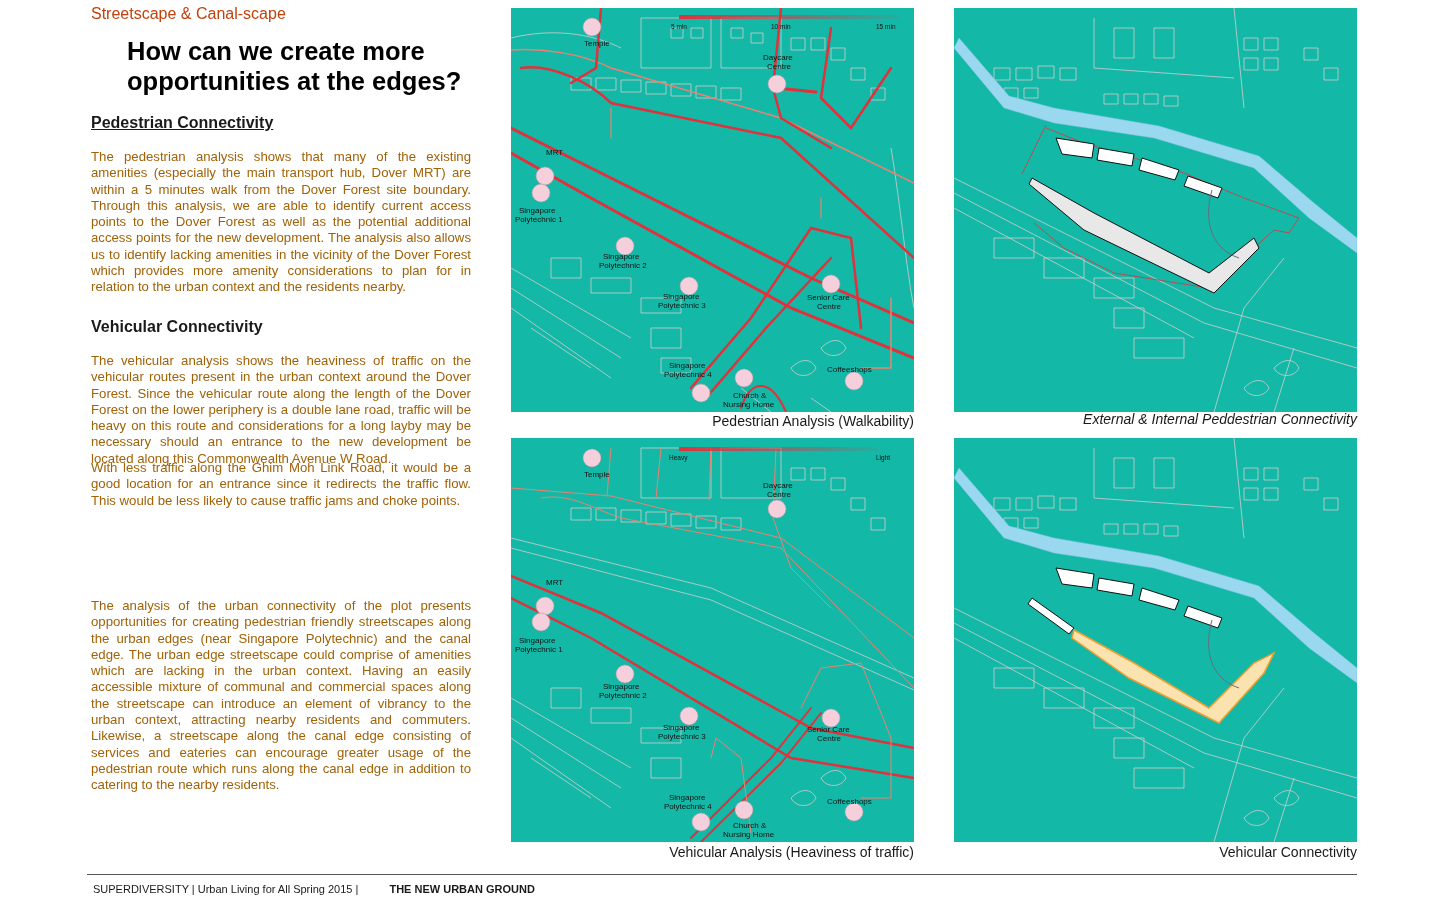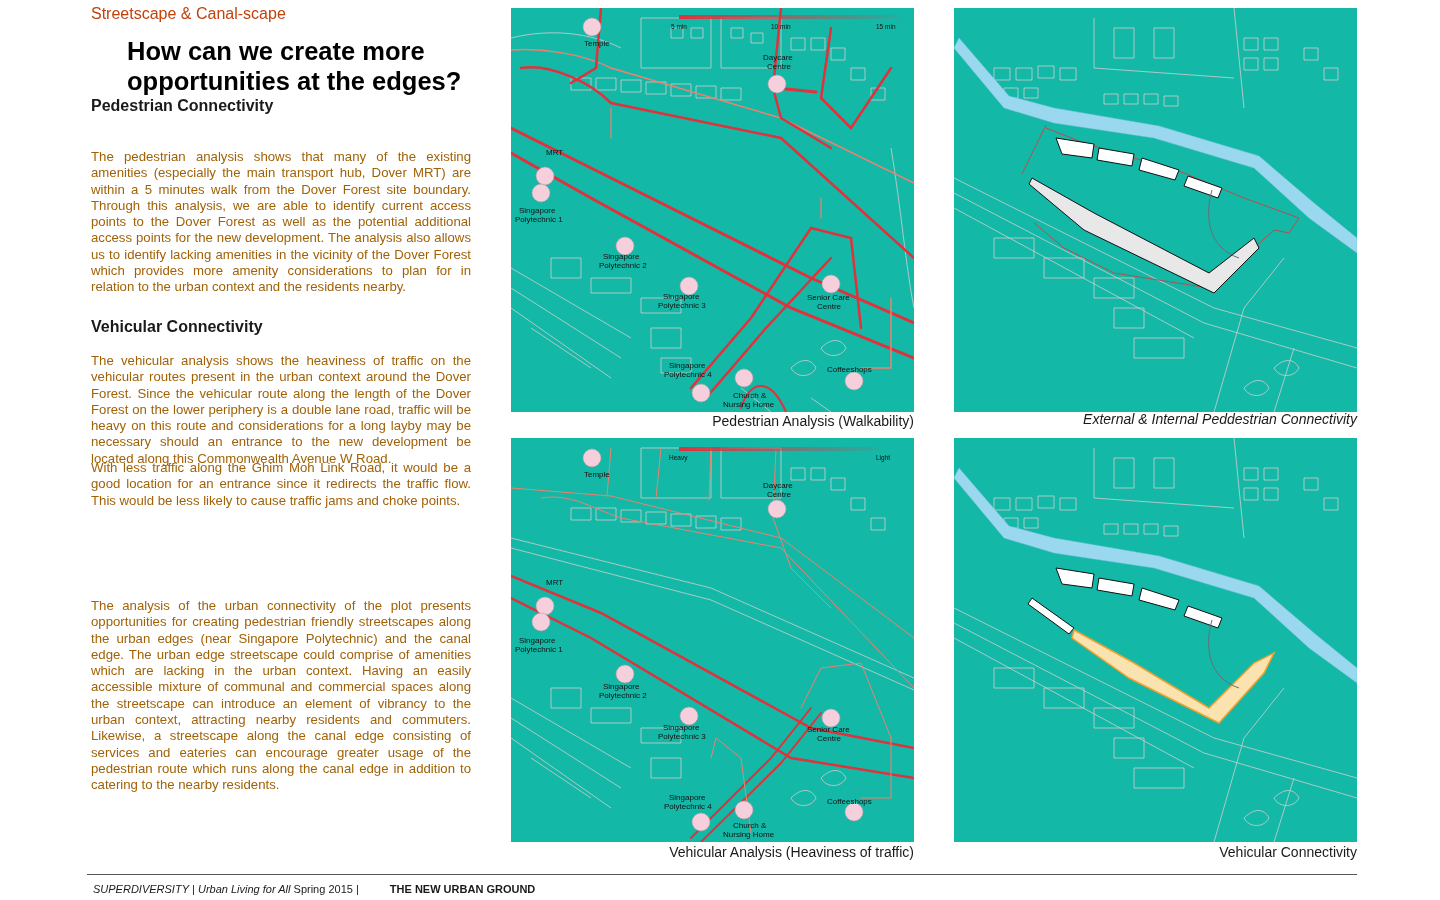--- a/index.html
+++ b/index.html
@@ -6,32 +6,32 @@
   body { width:1440px; height:900px; position:relative; overflow:hidden; font-family:"Liberation Sans", sans-serif; color:#1a1a1a; }
   .kicker { position:absolute; left:91px; top:5px; font-size:16px; color:#c2410c; }
   .title { position:absolute; left:91px; top:36px; width:400px; font-size:25.5px; font-weight:bold; line-height:30px; color:#000000;margin-left:36px; }
   .h2 { position:absolute; left:91px; font-size:16px; font-weight:bold; color:#1a1a1a; }
   .para { position:absolute; left:91px; width:380px; font-size:13.2px; line-height:16.3px; text-align:justify; color:#a16207; }
   .map { position:absolute; overflow:hidden; background:#14b8a6; }
   .map svg { display:block; }
   .caption { position:absolute; font-size:14px; color:#1a1a1a; text-align:center; white-space:nowrap; }
   .footer-line { position:absolute; left:87px; top:874px; width:1270px; height:1px; background:#555; }
   .footer { position:absolute; left:93px; top:883px; font-size:11px; color:#1a1a1a; }
-  .footer .it { font-style:italic; }
+  .footer .it { }
   .footer .b { font-weight:bold;margin-left:28px; }
   .lbl { font-family:"Liberation Sans", sans-serif; font-size:8px; fill:#111; }
   .leg { font-family:"Liberation Sans", sans-serif; font-size:6.5px; fill:#111; }
 </style>
 </head>
 <body>
 
 <div class="kicker">Streetscape &amp; Canal-scape</div>
 <div class="title">How can we create more opportunities at the edges?</div>
 
-<div class="h2" style="top:97px;">Pedestrian Connectivity</div>
+<div class="h2" style="top:114px;text-decoration:underline;">Pedestrian Connectivity</div>
 <div class="para" style="top:149px;">The pedestrian analysis shows that many of the existing amenities (especially the main transport hub, Dover MRT) are within a 5 minutes walk from the Dover Forest site boundary. Through this analysis, we are able to identify current access points to the Dover Forest as well as the potential additional access points for the new development. The analysis also allows us to identify lacking amenities in the vicinity of the Dover Forest which provides more amenity considerations to plan for in relation to the urban context and the residents nearby.</div>
 
 <div class="h2" style="top:318px;">Vehicular Connectivity</div>
 <div class="para" style="top:353px;">The vehicular analysis shows the heaviness of traffic on the vehicular routes present in the urban context around the Dover Forest. Since the vehicular route along the length of the Dover Forest on the lower periphery is a double lane road, traffic will be heavy on this route and considerations for a long layby may be necessary should an entrance to the new development be located along this Commonwealth Avenue W Road.</div>
 <div class="para" style="top:460px;">With less traffic along the Ghim Moh Link Road, it would be a good location for an entrance since it redirects the traffic flow. This would be less likely to cause traffic jams and choke points.</div>
 
 <div class="para" style="top:598px;">The analysis of the urban connectivity of the plot presents opportunities for creating pedestrian friendly streetscapes along the urban edges (near Singapore Polytechnic) and the canal edge. The urban edge streetscape could comprise of amenities which are lacking in the urban context. Having an easily accessible mixture of communal and commercial spaces along the streetscape can introduce an element of vibrancy to the urban context, attracting nearby residents and commuters. Likewise, a streetscape along the canal edge consisting of services and eateries can encourage greater usage of the pedestrian route which runs along the canal edge in addition to catering to the nearby residents.</div>
 
 <div class="map" style="left:511px; top:8px; width:403px; height:404px;">
   <svg width="403" height="404" viewBox="0 0 403 404">

